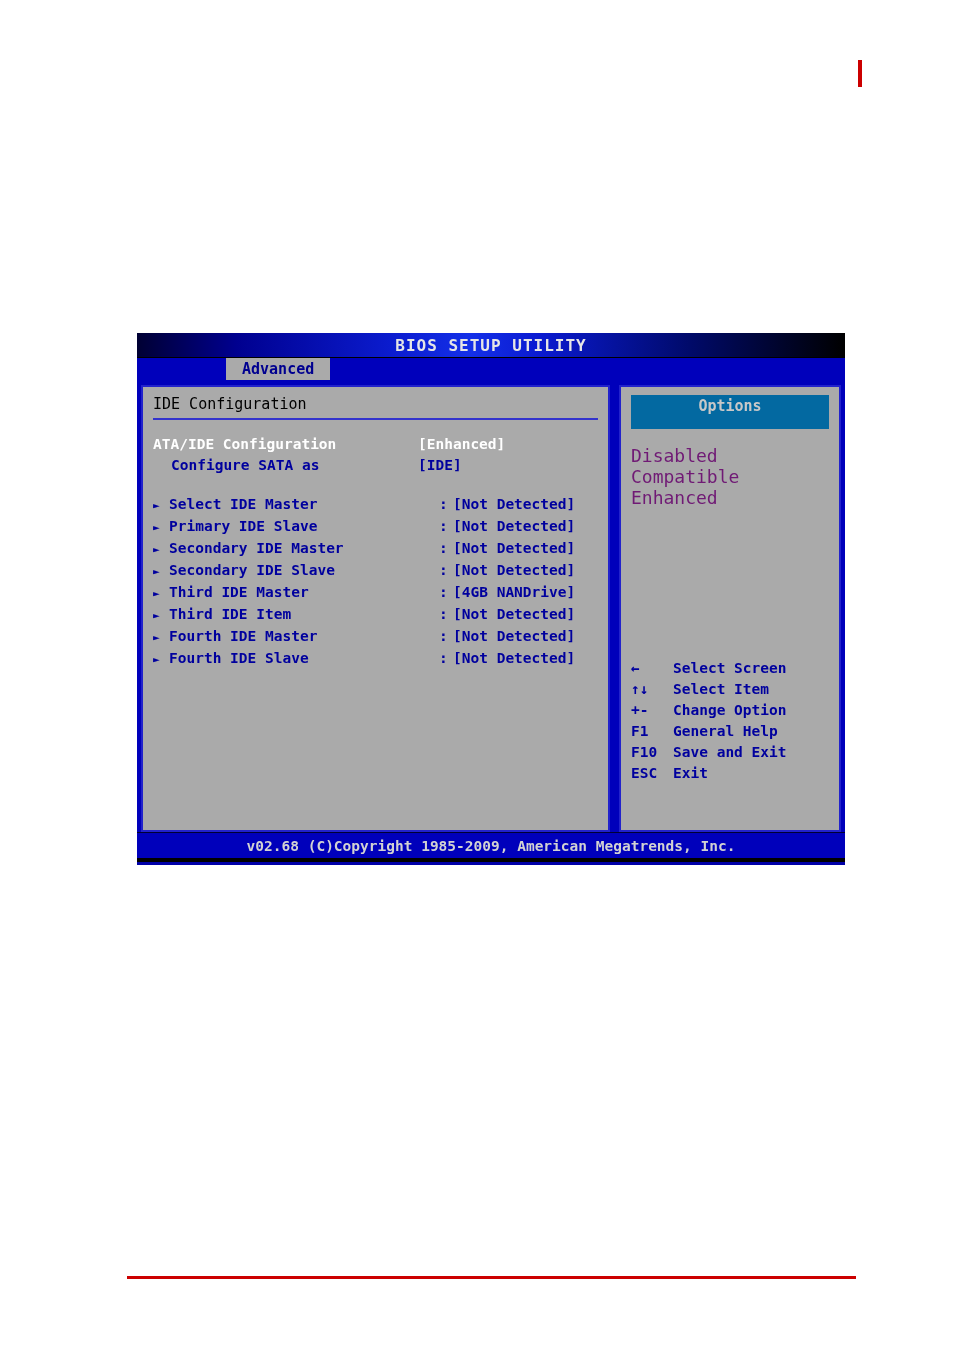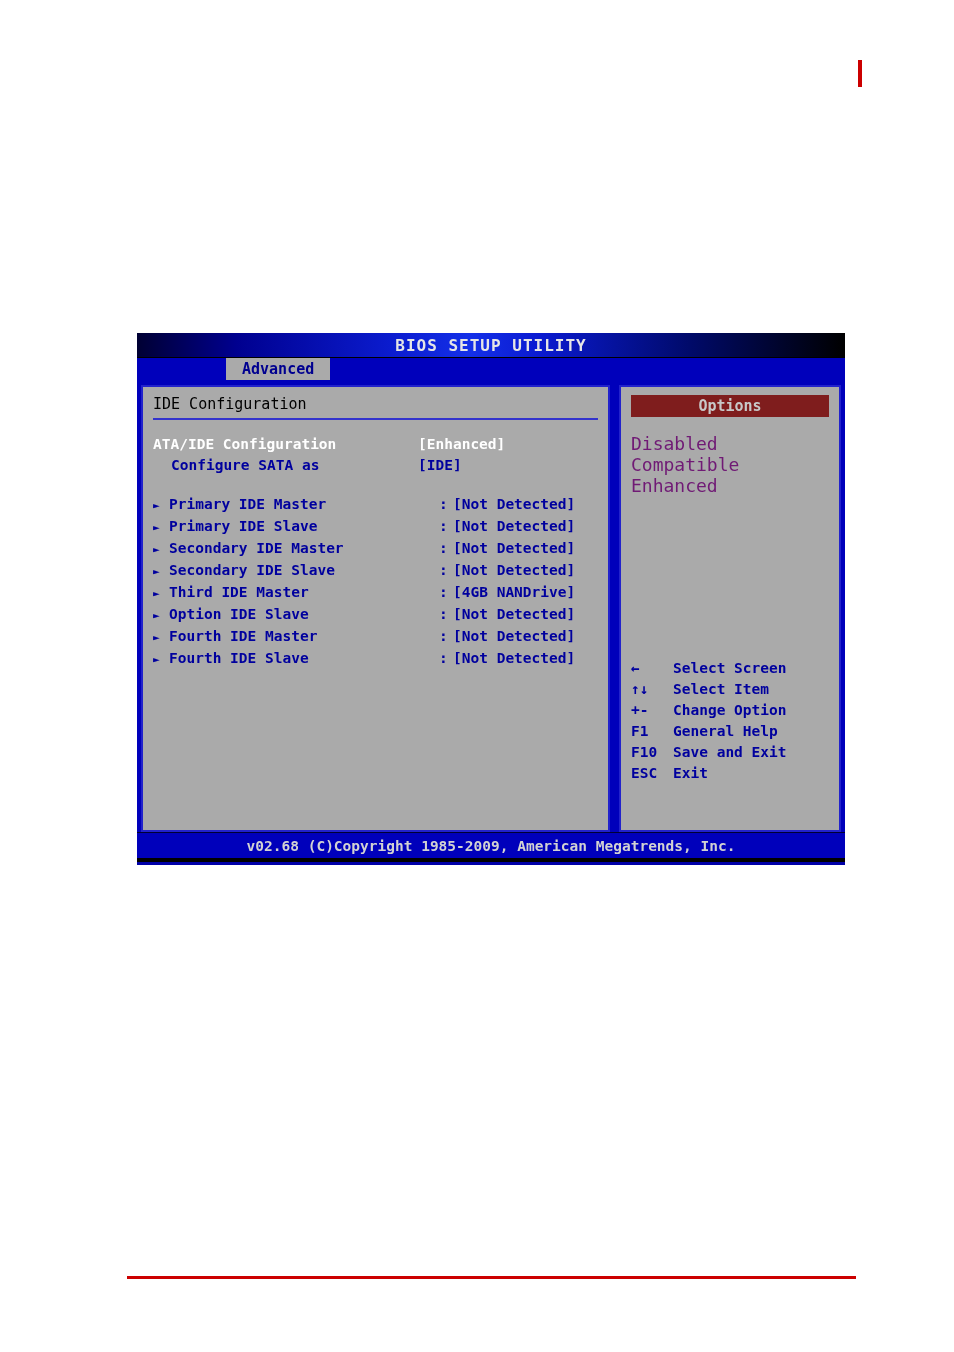--- a/index.html
+++ b/index.html
@@ -159,27 +159,27 @@
   .device-row .d-arrow {
     width: 16px;
     font-size: 11px;
     color: #00009e;
   }
   .device-row .d-label { width: 270px; }
   .device-row .d-colon { width: 14px; }
   .device-row .d-value { }
 
   .options-header {
-    background: #7f1d1d;
+    background: #0369a1;
     color: #c8c8c8;
     font-size: 15px;
     font-weight: bold;
     text-align: center;
     line-height: 22px;
-    height: 22px;
+    height: 34px;
     font-family: "DejaVu Sans Mono", monospace;
     margin-bottom: 16px;
   }
   .option-item {
     color: #701a75;
     font-size: 18px;
     font-weight: normal;
     line-height: 21px;
     font-family: "DejaVu Sans Mono", monospace;
   }
@@ -251,21 +251,21 @@
 
       <div class="setting-row">
         <span class="s-label indent">Configure SATA as</span>
         <span class="s-value">[IDE]</span>
       </div>
 
       <div class="spacer-row"></div>
 
       <div class="device-row">
         <span class="d-arrow">►</span>
-        <span class="d-label">Primary IDE Master</span>
+        <span class="d-label">Select IDE Master</span>
         <span class="d-colon">:</span>
         <span class="d-value">[Not Detected]</span>
       </div>
 
       <div class="device-row">
         <span class="d-arrow">►</span>
         <span class="d-label">Primary IDE Slave</span>
         <span class="d-colon">:</span>
         <span class="d-value">[Not Detected]</span>
       </div>
@@ -286,21 +286,21 @@
 
       <div class="device-row">
         <span class="d-arrow">►</span>
         <span class="d-label">Third IDE Master</span>
         <span class="d-colon">:</span>
         <span class="d-value">[4GB NANDrive]</span>
       </div>
 
       <div class="device-row">
         <span class="d-arrow">►</span>
-        <span class="d-label">Option IDE Slave</span>
+        <span class="d-label">Third IDE Item</span>
         <span class="d-colon">:</span>
         <span class="d-value">[Not Detected]</span>
       </div>
 
       <div class="device-row">
         <span class="d-arrow">►</span>
         <span class="d-label">Fourth IDE Master</span>
         <span class="d-colon">:</span>
         <span class="d-value">[Not Detected]</span>
       </div>

